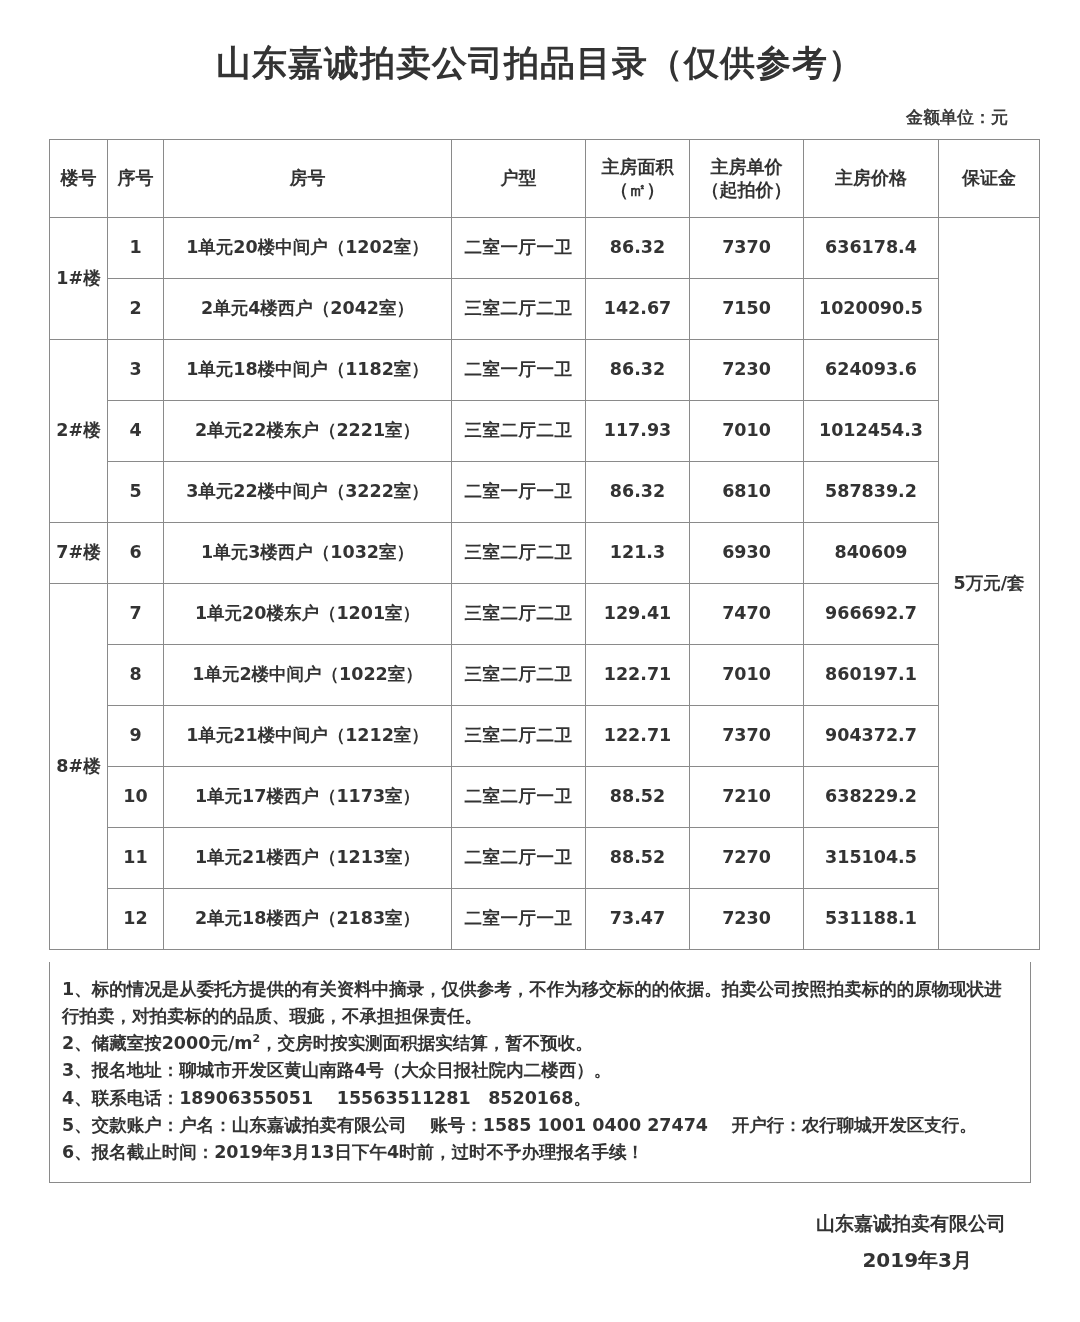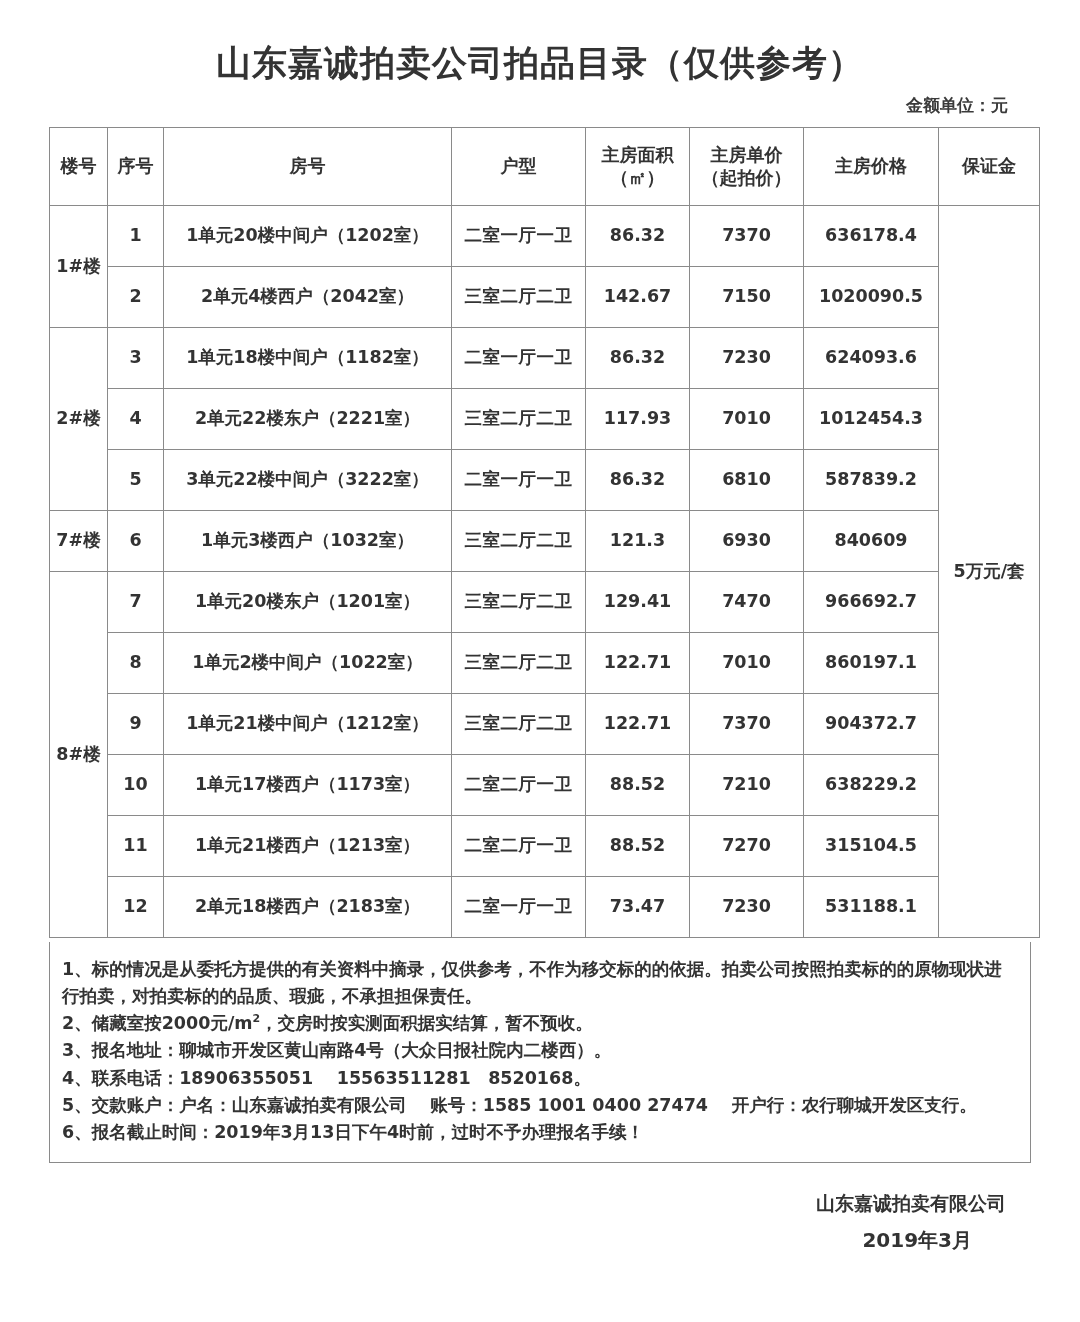--- a/index.html
+++ b/index.html
@@ -25,21 +25,21 @@
     font-size: 35px;
     letter-spacing: 1px;
     color: #333333;
     padding-top: 42px;
     line-height: 1.2;
   }
 
   .unit-note {
     text-align: right;
     padding-right: 72px;
-    margin-top: 10px;
+    margin-top: 22px;
     font-family: "DejaVu Sans", "Liberation Sans", sans-serif;
     font-weight: bold;
     font-size: 17px;
     color: #3a3a3a;
   }
 
   
   .table-wrap {
     margin: 10px auto 0 auto;
     width: 982px;
@@ -82,21 +82,21 @@
     padding-left: 10px;
     vertical-align: middle;
   }
 
   
   td.bldg-8 { vertical-align: middle; padding-top: 150px; }
 
   
   .notes {
     width: 982px;
-    margin: 4px auto;
+    margin: 12px auto;
     border: 1px solid #8a8a8a;
     border-top: none;
     padding: 14px 12px 16px 12px;
     font-family: "DejaVu Sans", "Liberation Sans", sans-serif;
     font-weight: bold;
     font-size: 17.5px;
     line-height: 1.55;
     color: #333;
   }
   .notes p { margin: 0; }

